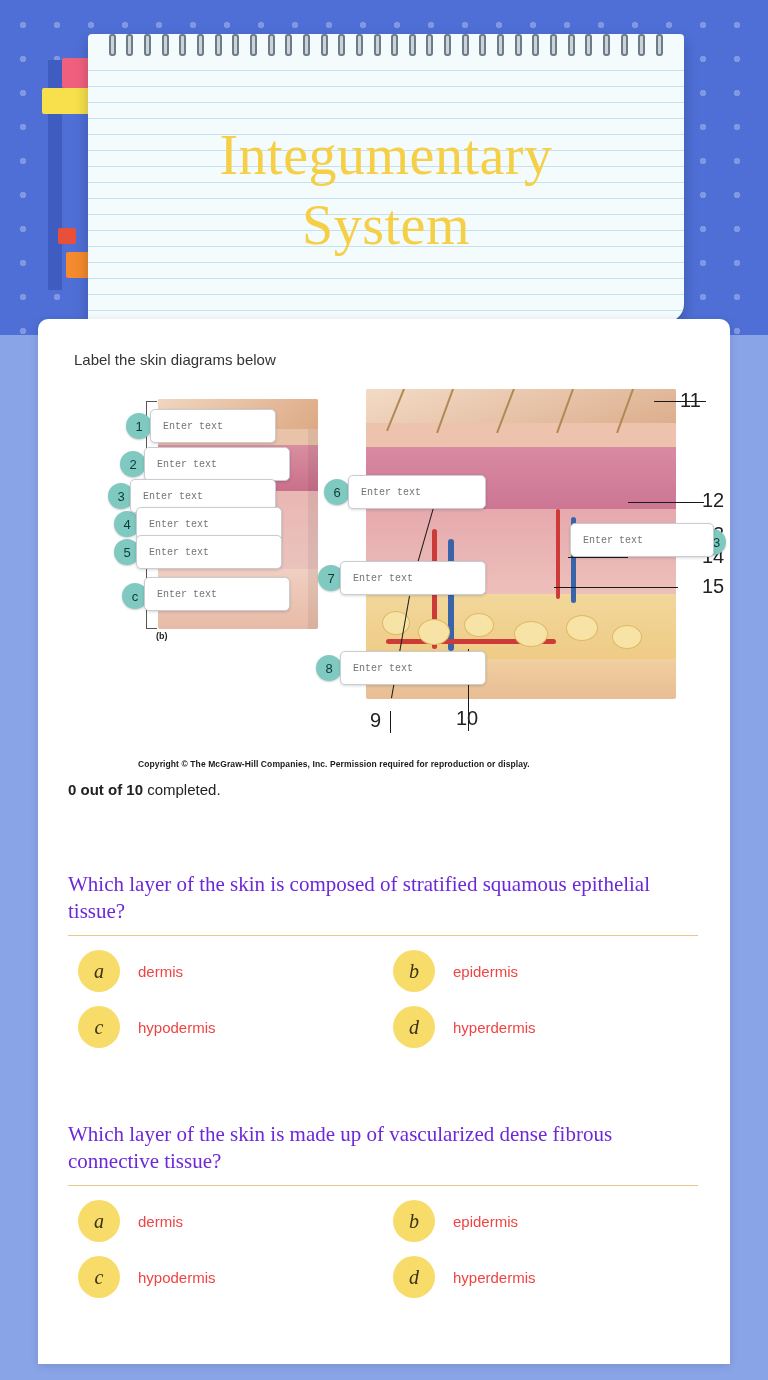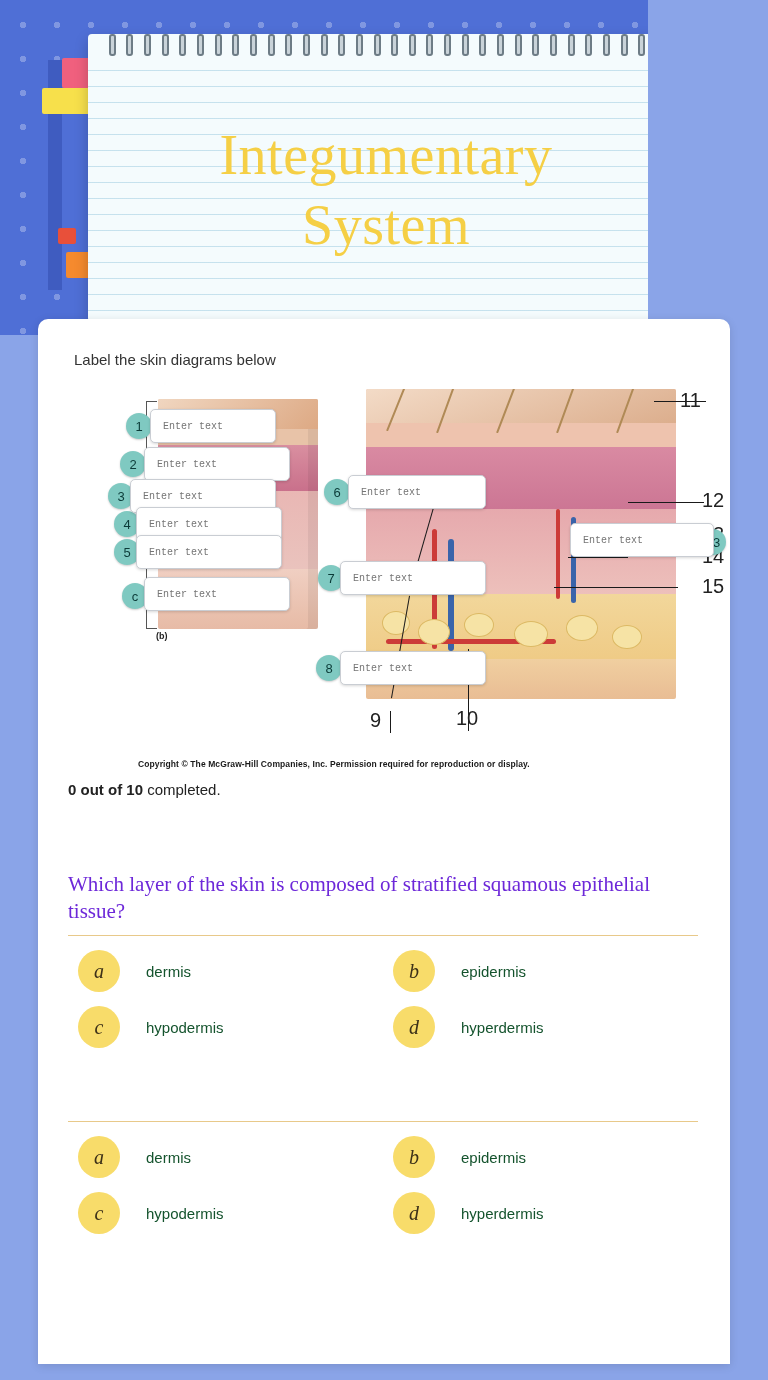--- a/index.html
+++ b/index.html
@@ -12,21 +12,21 @@
     background: #8aa4e8;
     font-family: "Liberation Sans", sans-serif;
     overflow: hidden;
     position: relative;
   }
 
   
   .banner {
     position: absolute;
     left: 0; top: 0;
-    width: 648px;
+    width: 768px;
     height: 335px;
     background: #4f6fd6;
     overflow: hidden;
   }
   .banner .dots {
     position: absolute;
     inset: 0;
     background-image: radial-gradient(circle, rgba(255,255,255,0.28) 3px, rgba(255,255,255,0) 3.5px);
     background-size: 34px 34px;
     background-position: 6px 8px;
@@ -294,23 +294,23 @@
     border-radius: 50%;
     background: #f8dc6a;
     display: flex; align-items: center; justify-content: center;
     font-family: "Liberation Serif", serif;
     font-style: italic;
     font-size: 20px;
     color: #3d3118;
     flex: none;
   }
   .option .otext {
-    margin-left: 26px;
+    margin-left: 18px;
     font-size: 15px;
-    color: #14532d;
+    color: #ef4444;
   }
 </style>
 </head>
 <body>
 
 <div class="banner">
   <div class="dots"></div>
   <div class="bar-left"></div>
   <div class="sticky pink"></div>
   <div class="sticky yellow"></div>
@@ -481,20 +481,21 @@
         <div class="otext">hypodermis</div>
       </div>
       <div class="option">
         <div class="letter">d</div>
         <div class="otext">hyperdermis</div>
       </div>
     </div>
   </div>
 
   <div class="question" style="top:802px;">
+    <div class="q-text">Which layer of the skin is made up of vascularized dense fibrous connective tissue?</div>
     <div class="q-rule"></div>
     <div class="options">
       <div class="option">
         <div class="letter">a</div>
         <div class="otext">dermis</div>
       </div>
       <div class="option">
         <div class="letter">b</div>
         <div class="otext">epidermis</div>
       </div>

